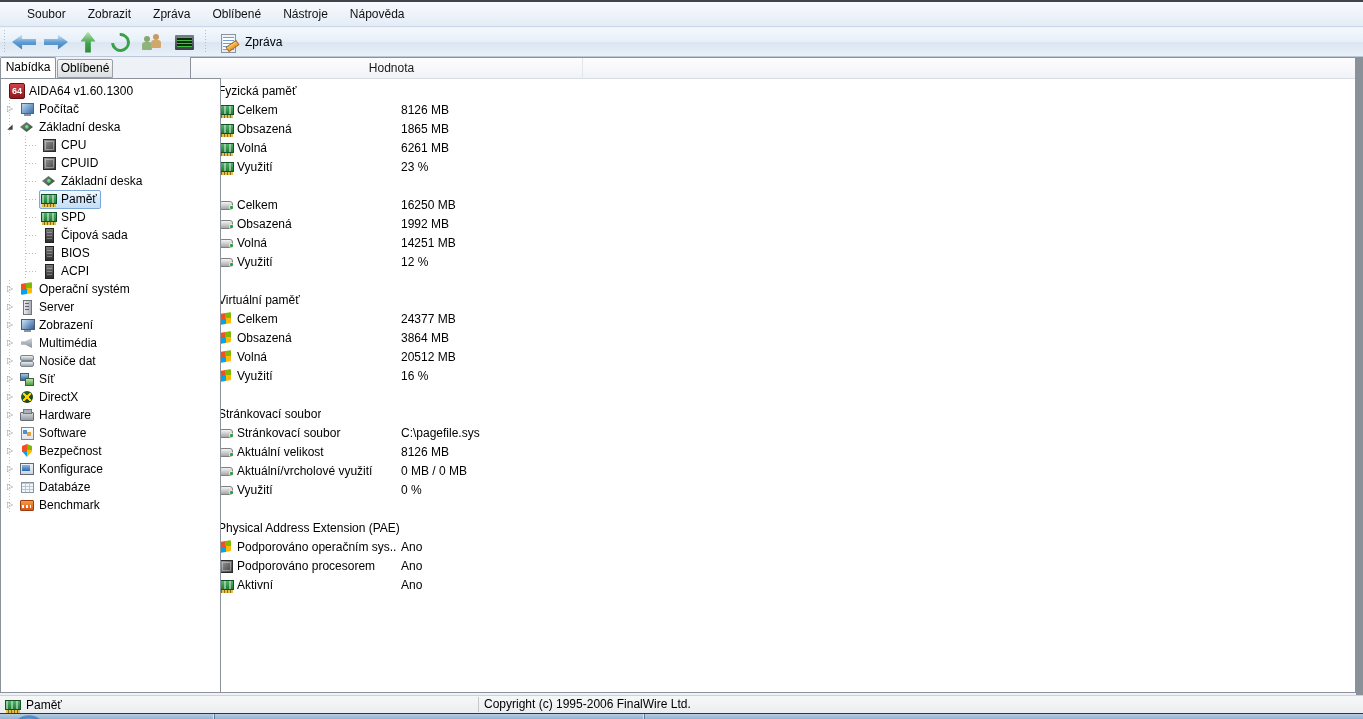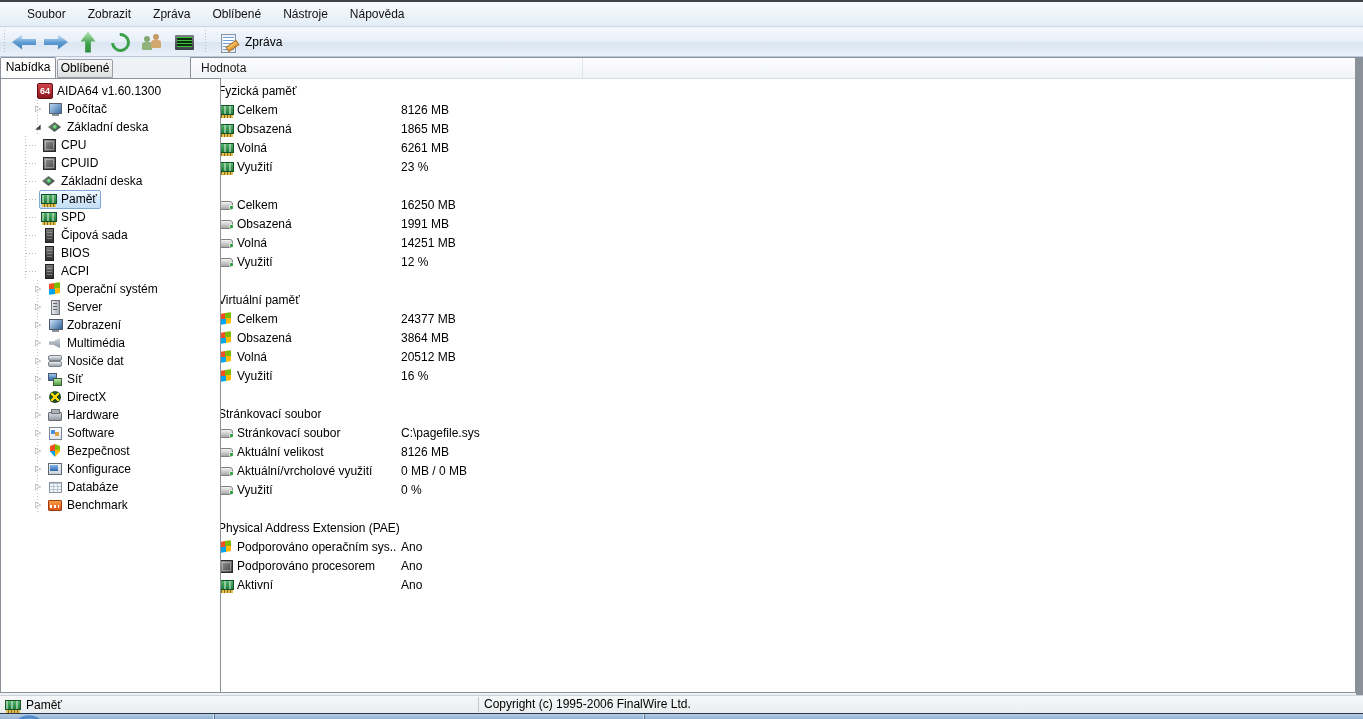--- a/index.html
+++ b/index.html
@@ -39,35 +39,35 @@
   .edge-right{position:absolute;right:0;top:0;bottom:0;width:7px;background:#8b9199;}
 
   
   .sidebar{position:absolute;left:0;top:0;width:224px;height:100%;}
   .tabstrip{position:absolute;left:0;top:0;width:100%;height:21px;}
   .tab{position:absolute;box-sizing:border-box;text-align:center;line-height:19px;border-radius:2px 2px 0 0;cursor:default;}
   .tab.active{left:0;top:0;width:56px;height:21px;background:#fff;border:1px solid #8c929b;border-bottom:none;z-index:2;}
   .tab.inactive{left:57px;top:2px;width:56px;height:19px;background:linear-gradient(#f6f6f6,#dddfe2);border:1px solid #9aa0a8;line-height:17px;}
   .tree-panel{position:absolute;left:0;top:21px;right:3px;bottom:2px;background:#fff;border:1px solid #8c929b;box-sizing:border-box;padding-top:3px;overflow:hidden;z-index:1;}
   .titem{height:18px;display:flex;align-items:center;white-space:nowrap;cursor:default;}
-  .titem.lv0{padding-left:2px;background-image:repeating-linear-gradient(180deg,#c4c4c4 0 1px,rgba(0,0,0,0) 1px 3px);background-size:1px 18px;background-position:8px 0;background-repeat:no-repeat;margin-left:28px;}
+  .titem.lv0{padding-left:2px;background-image:repeating-linear-gradient(180deg,#c4c4c4 0 1px,rgba(0,0,0,0) 1px 3px);background-size:1px 18px;background-position:8px 0;background-repeat:no-repeat;}
   .titem.root{padding-left:6px;background:none;}
   .titem.lv1{padding-left:38px;background-image:repeating-linear-gradient(180deg,#bdbdbd 0 1px,rgba(0,0,0,0) 1px 3px),repeating-linear-gradient(90deg,#bdbdbd 0 1px,rgba(0,0,0,0) 1px 3px);background-size:1px 18px,11px 1px;background-position:24px 0,25px 9px;background-repeat:no-repeat;}
   .arrow{width:14px;text-align:center;font-size:8px;line-height:18px;flex:none;}
   .arrow.collapsed::before{content:"▷";color:#8f959c;}
   .arrow.expanded::before{content:"◢";color:#404040;font-size:7px;}
   .selbox{display:inline-flex;align-items:center;gap:4px;height:17px;padding:0 3px 0 1px;border:1px solid rgba(0,0,0,0);border-radius:2px;}
   .titem.sel .selbox{border-color:#7da7d9;background:linear-gradient(#f3f9fe,#d7eafc 45%,#c4dff5);}
 
   
   .main-panel{position:absolute;left:190px;right:7px;top:0;bottom:2px;background:#fff;border:1px solid #8c929b;box-sizing:border-box;}
   .gheader{height:21px;display:flex;background:linear-gradient(#fdfdfe,#f1f3f6);border-bottom:1px solid #d8dde4;box-sizing:border-box;}
   .gh-cell{box-sizing:border-box;padding-left:10px;line-height:20px;color:#1a1a1a;border-right:1px solid #e2e6eb;cursor:default;}
   .gh-pole{width:200px;}
-  .gh-hodnota{width:392px;}
+  .gh-hodnota{width:392px;text-align:center;}
   .gbody{padding-top:2px;}
   .mrow{height:19px;position:relative;display:flex;align-items:center;}
   .mrow .fcell{display:flex;align-items:center;gap:3px;white-space:nowrap;overflow:hidden;}
   .mrow.item .fcell{padding-left:27px;width:205px;box-sizing:border-box;text-overflow:ellipsis;}
   .mrow.group .fcell{padding-left:8px;}
   .vcell{position:absolute;left:210px;white-space:nowrap;}
   .spacer{height:19px;}
 
   
   .statusbar{position:absolute;left:0;top:695px;width:100%;height:18px;box-sizing:border-box;background:linear-gradient(#f6f7f8,#ebedee);border-top:1px solid #cfd3d7;display:flex;align-items:center;}
@@ -379,21 +379,21 @@
               <span class="ico swap"></span>
               <span>Celkem</span>
             </span>
             <span class="vcell">16250 MB</span>
           </div>
           <div class="mrow item">
             <span class="fcell">
               <span class="ico swap"></span>
               <span>Obsazená</span>
             </span>
-            <span class="vcell">1991 MB</span>
+            <span class="vcell">1992 MB</span>
           </div>
           <div class="mrow item">
             <span class="fcell">
               <span class="ico swap"></span>
               <span>Volná</span>
             </span>
             <span class="vcell">14251 MB</span>
           </div>
           <div class="mrow item">
             <span class="fcell">

